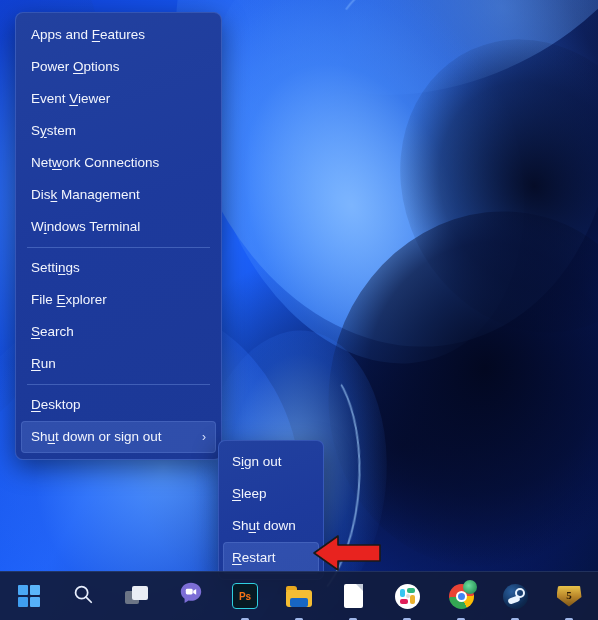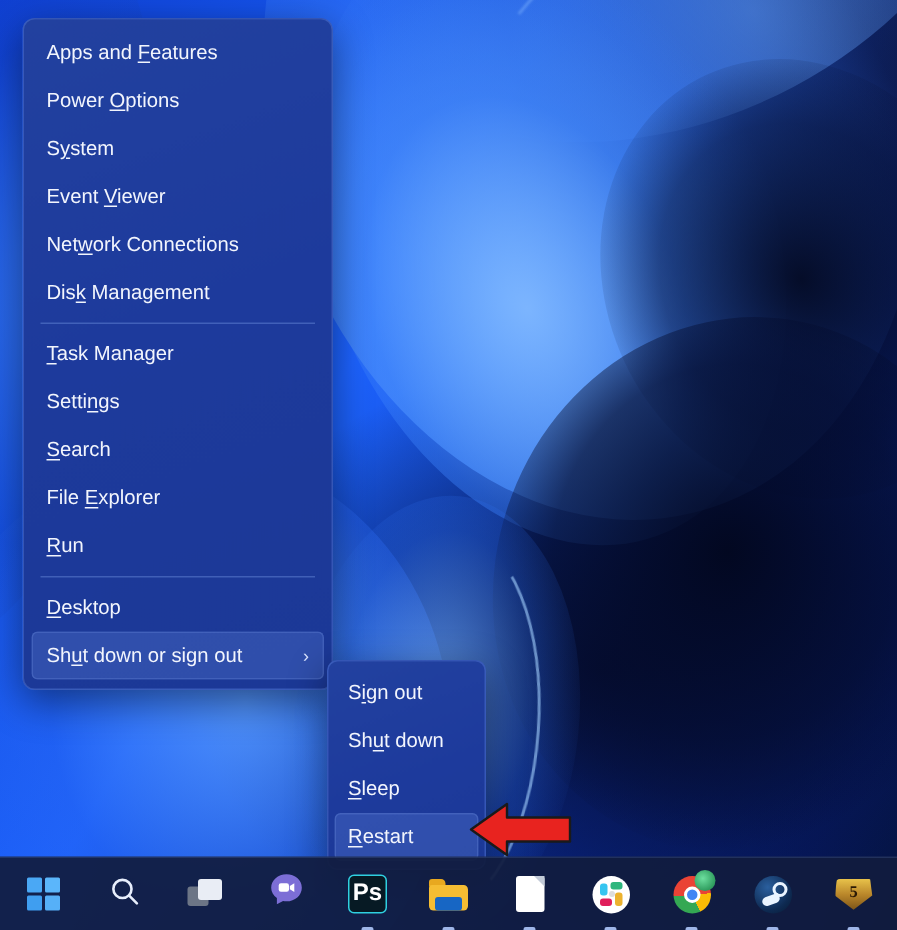--- a/index.html
+++ b/index.html
@@ -249,21 +249,21 @@
   .winlogo i:nth-child(3){ background:#3f9ef0; }
   .winlogo i:nth-child(4){ background:#56b0f8; }
 
   
   .taskview { position:relative; width:24px; height:20px; }
   .taskview b { position:absolute; display:block; border-radius:2px; }
   .taskview b:nth-child(1){ left:0; top:5px; width:14px; height:13px; background:#6c7586; }
   .taskview b:nth-child(2){ left:7px; top:0;  width:16px; height:14px; background:#e9edf5; }
 
   
-  .ps { width:24px; height:24px; border:1.6px solid #2fd0e0; border-radius:4px; background:#071a24; color:#ffffff; font-size:16px; font-weight:bold; display:flex; align-items:center; justify-content:center; font-family:"Liberation Sans", sans-serif; }
+  .ps { width:24px; height:24px; border:1.6px solid #2fd0e0; border-radius:4px; background:#071a24; color:#f97316; font-size:10px; font-weight:bold; display:flex; align-items:center; justify-content:center; font-family:"Liberation Sans", sans-serif; }
 
   
   .folder { position:relative; width:26px; height:21px; }
   .folder .tab  { position:absolute; left:0; top:0; width:11px; height:5px; background:#e8a81f; border-radius:2px 3px 0 0; }
   .folder .body { position:absolute; left:0; top:4px; width:26px; height:17px; background:#f5bd33; border-radius:2px 3px 3px 3px; }
   .folder .inner{ position:absolute; left:4px; top:12px; width:18px; height:9px; background:#1766c4; border-radius:2px 2px 2px 2px; }
 
   
   .doc { position:relative; width:19px; height:24px; background:#ffffff; border-radius:2px; }
   .doc:after { content:""; position:absolute; right:0; top:0; border-left:7px solid transparent; border-top:7px solid #c3cbd8; }
@@ -315,39 +315,39 @@
     <div class="rib l1"></div>
     <div class="rib l2"></div>
     <div class="rib l3"></div>
     <div class="rib b1"></div>
     <div class="rib b2"></div>
   </div>
 
   <div id="context-menu">
       <div class="menu-item"><span>Apps and <u>F</u>eatures</span></div>
       <div class="menu-item"><span>Power <u>O</u>ptions</span></div>
+      <div class="menu-item"><span>Event <u>V</u>iewer</span></div>
       <div class="menu-item"><span>S<u>y</u>stem</span></div>
-      <div class="menu-item"><span>Event <u>V</u>iewer</span></div>
       <div class="menu-item"><span>Net<u>w</u>ork Connections</span></div>
       <div class="menu-item"><span>Dis<u>k</u> Management</span></div>
+      <div class="menu-item"><span>W<u>i</u>ndows Terminal</span></div>
       <div class="sep"></div>
-      <div class="menu-item"><span><u>T</u>ask Manager</span></div>
       <div class="menu-item"><span>Setti<u>n</u>gs</span></div>
+      <div class="menu-item"><span>File <u>E</u>xplorer</span></div>
       <div class="menu-item"><span><u>S</u>earch</span></div>
-      <div class="menu-item"><span>File <u>E</u>xplorer</span></div>
       <div class="menu-item"><span><u>R</u>un</span></div>
       <div class="sep"></div>
       <div class="menu-item"><span><u>D</u>esktop</span></div>
       <div class="menu-item selected"><span>Sh<u>u</u>t down or sign out</span><span class="chev">›</span></div>
     </div>
 
   <div id="submenu">
       <div class="menu-item"><span>S<u>i</u>gn out</span></div>
+      <div class="menu-item"><span><u>S</u>leep</span></div>
       <div class="menu-item"><span>Sh<u>u</u>t down</span></div>
-      <div class="menu-item"><span><u>S</u>leep</span></div>
       <div class="menu-item selected"><span><u>R</u>estart</span></div>
     </div>
 
   <svg id="red-arrow" viewBox="0 0 70 38">
     <polygon points="2,19 26,2 26,11 68,11 68,27 26,27 26,36" fill="#e8231f" stroke="#1a1a1a" stroke-width="1.6" stroke-linejoin="round"></polygon>
   </svg>
 
   <div id="taskbar">
     <div id="taskbar-icons">
         <div class="tb">

